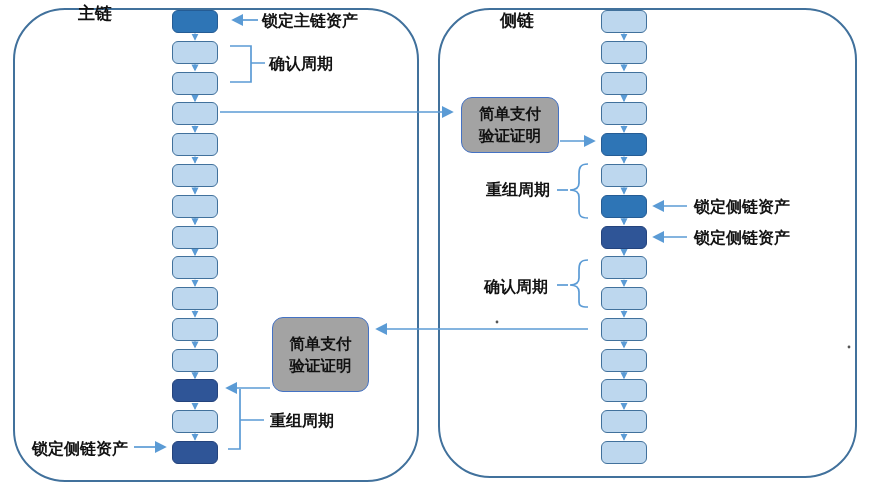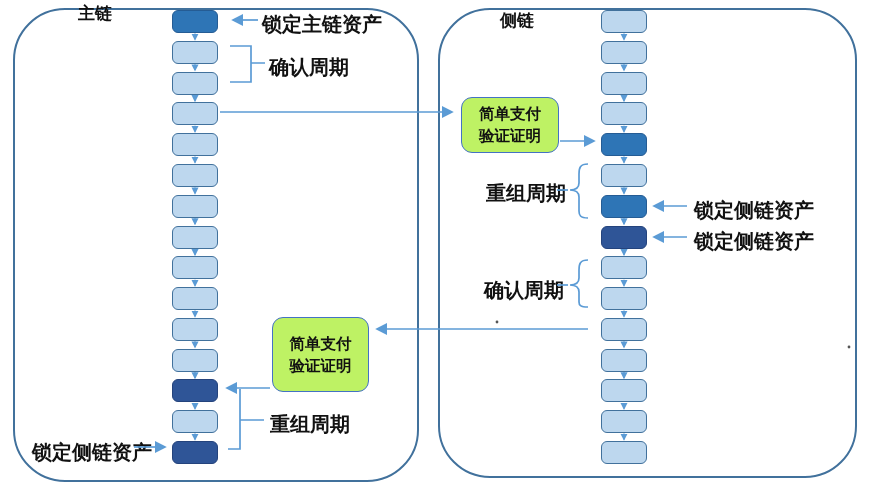--- a/index.html
+++ b/index.html
@@ -19,32 +19,32 @@
   }
   #main-title{left:78px;top:2px;}
   #side-title{left:500px;top:9px;}
   .block{
     position:absolute;width:46px;height:23px;border-radius:6px;box-sizing:border-box;
   }
   .block.light{background:#BDD7EE;border:1.4px solid #41719C;}
   .block.medium{background:#2E75B6;border:1.4px solid #255C94;}
   .block.dark{background:#2F5597;border:1.4px solid #24437C;}
   .diagram-label{
-    position:absolute;font-size:20px;font-weight:bold;white-space:nowrap;
+    position:absolute;font-size:16px;font-weight:bold;white-space:nowrap;
   }
   #label-lock-main{left:262px;top:11px;}
   #label-confirm-main{left:269px;top:54px;}
   #label-reorg-side{left:486px;top:180px;}
   #label-lock-side-1{left:694px;top:197px;}
   #label-lock-side-2{left:694px;top:228px;}
   #label-confirm-side{left:484px;top:277px;}
   #label-reorg-main{left:270px;top:411px;}
   #label-unlock-main{left:32px;top:439px;}
   .spv-box{
-    position:absolute;background:#bef264;border:1.8px solid #4472C4;border-radius:11px;
+    position:absolute;background:#a3a3a3;border:1.8px solid #4472C4;border-radius:11px;
     display:flex;flex-direction:column;align-items:center;justify-content:center;
     font-size:15.5px;font-weight:bold;line-height:1.4;box-sizing:border-box;z-index:3;
   }
   #spv-box-1{left:461px;top:97px;width:98px;height:56px;}
   #spv-box-2{left:272px;top:317px;width:97px;height:75px;}
   #connector-svg{
     position:absolute;left:0;top:0;width:870px;height:489px;z-index:4;pointer-events:none;
   }
   #blocks-layer{position:absolute;left:0;top:0;width:870px;height:489px;z-index:2;}
 </style>

